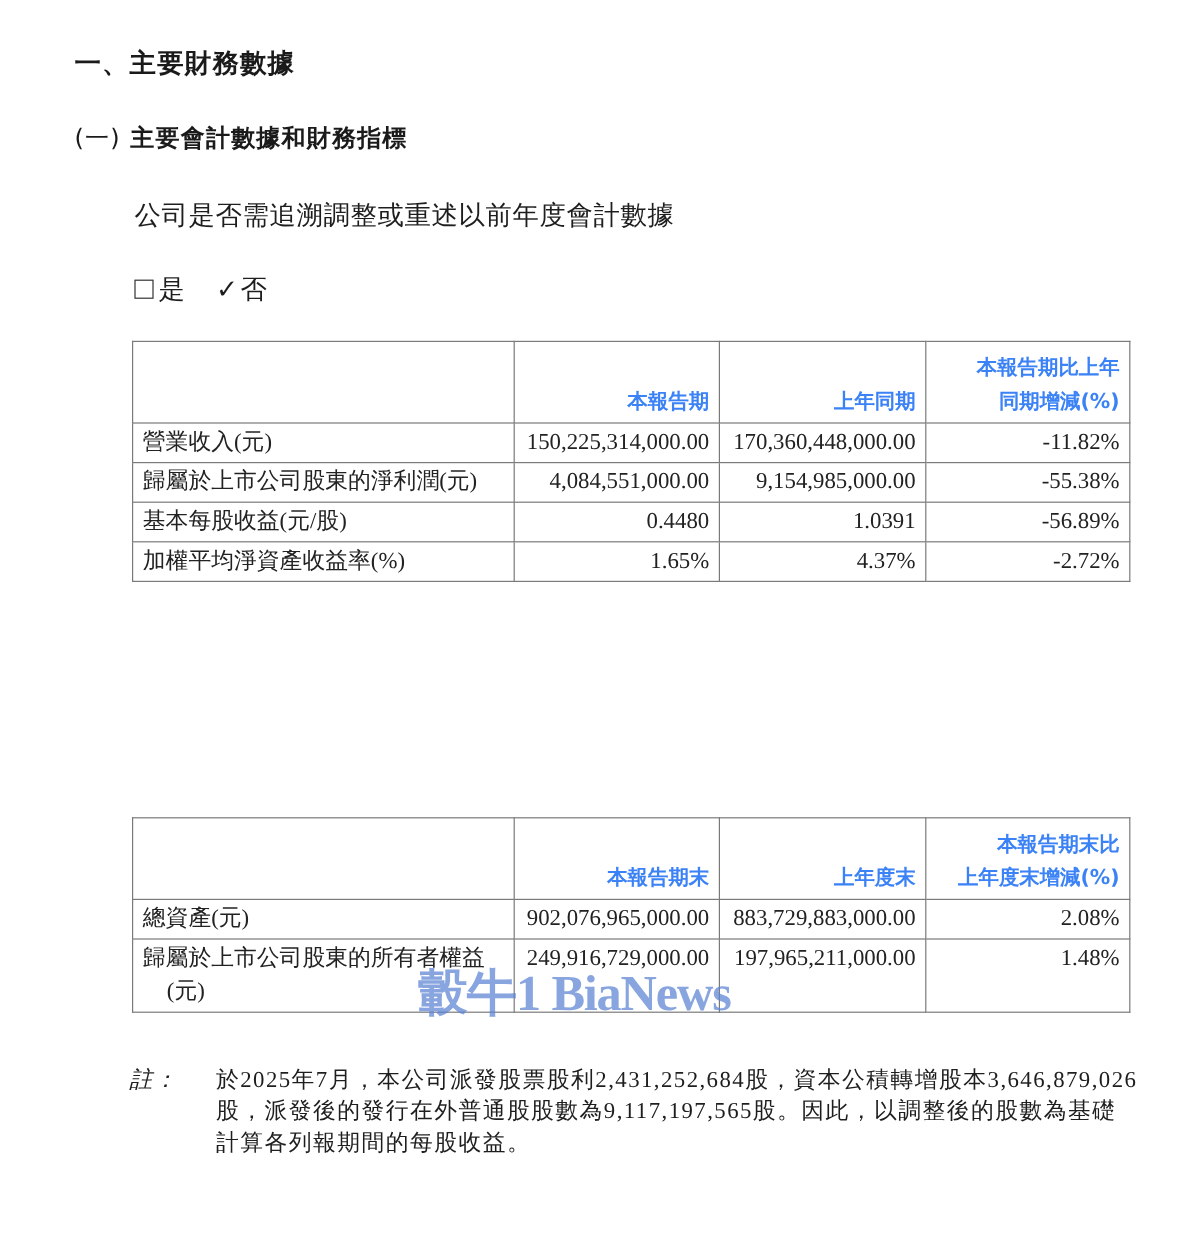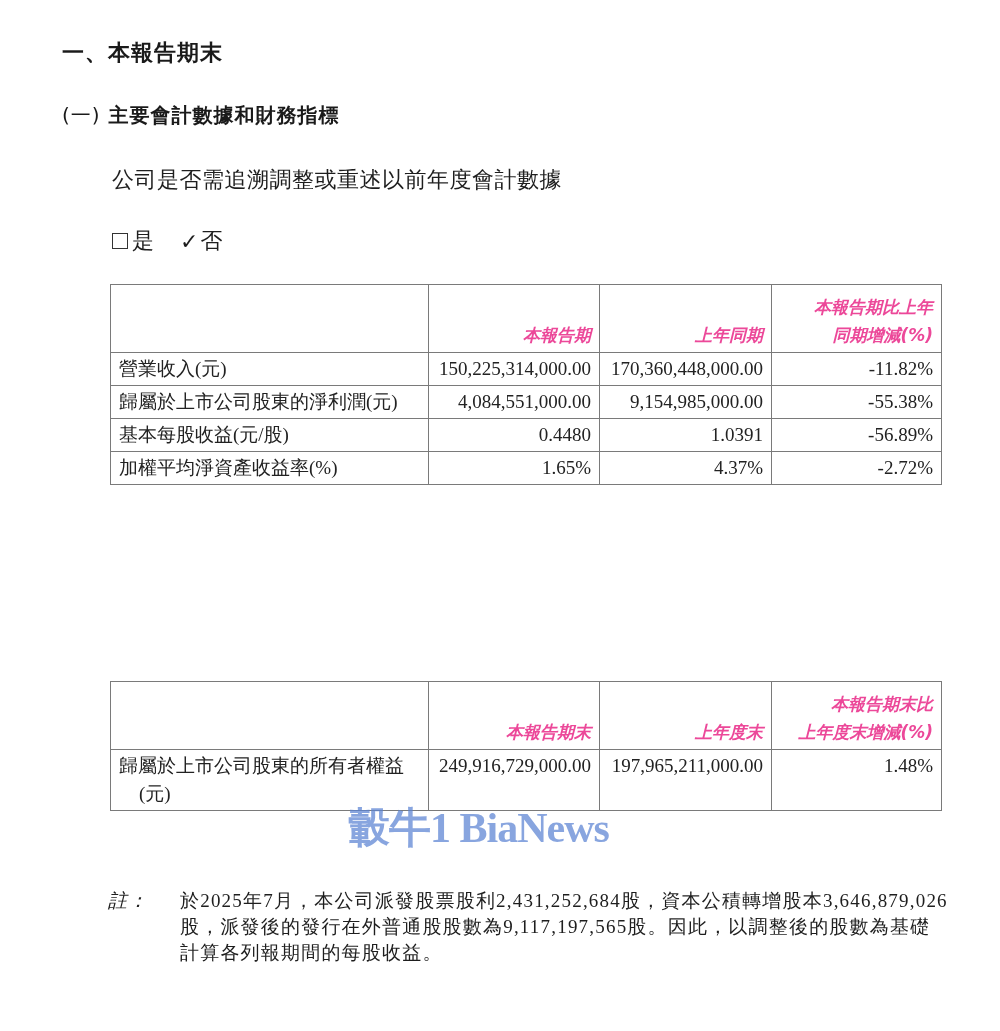--- a/index.html
+++ b/index.html
@@ -88,22 +88,21 @@
       vertical-align: top;
       line-height: 28px;
     }
     table.fin th {
       font-family: "DejaVu Sans", "Liberation Sans", sans-serif;
       font-weight: bold;
       font-size: 17px;
       text-align: right;
       vertical-align: bottom;
       padding-bottom: 3px;
-      color: #ec4899;
-      font-style: italic;
+      color: #3b82f6;
     }
     .c0 { width: 301px; text-align: left; }
     .c1 { width: 154px; text-align: right; margin-left: 40px; }
     .c2 { width: 155px; text-align: right; }
     .c3 { width: 153px; text-align: right; }
     td.c0 { text-align: left; font-size: 19px; }
     td.num { text-align: right; }
     .indent { padding-left: 20px; display: inline-block; }
 
     #t1 { top: 284px; }
@@ -140,21 +139,21 @@
       font-weight: bold;
       color: rgba(90, 130, 210, 0.72);
       letter-spacing: -1px;
       pointer-events: none;
       white-space: nowrap;
     }
   </style>
 </head>
 <body>
 
-<div class="h1">一、本報告期末</div>
+<div class="h1">一、主要財務數據</div>
 
 <div class="h2">
   <span class="num">(一)</span><span>主要會計數據和財務指標</span>
 </div>
 
 <div class="question">公司是否需追溯調整或重述以前年度會計數據</div>
 
 <div class="choices">
   <div class="choice">
     <span class="box"></span>
@@ -209,20 +208,26 @@
       <tr>
     <th class="c0"></th>
     <th class="c1">本報告期末</th>
     <th class="c2">上年度末</th>
     <th class="c3">
       <div>本報告期末比</div>
       <div>上年度末增減(%)</div>
     </th>
   </tr>
   <tr>
+    <td class="c0">總資產(元)</td>
+    <td class="num">902,076,965,000.00</td>
+    <td class="num">883,729,883,000.00</td>
+    <td class="num">2.08%</td>
+  </tr>
+  <tr>
     <td class="c0">
       <div>歸屬於上市公司股東的所有者權益</div>
       <div class="indent">(元)</div>
     </td>
     <td class="num">249,916,729,000.00</td>
     <td class="num">197,965,211,000.00</td>
     <td class="num">1.48%</td>
   </tr>
 </tbody>
   </table>

